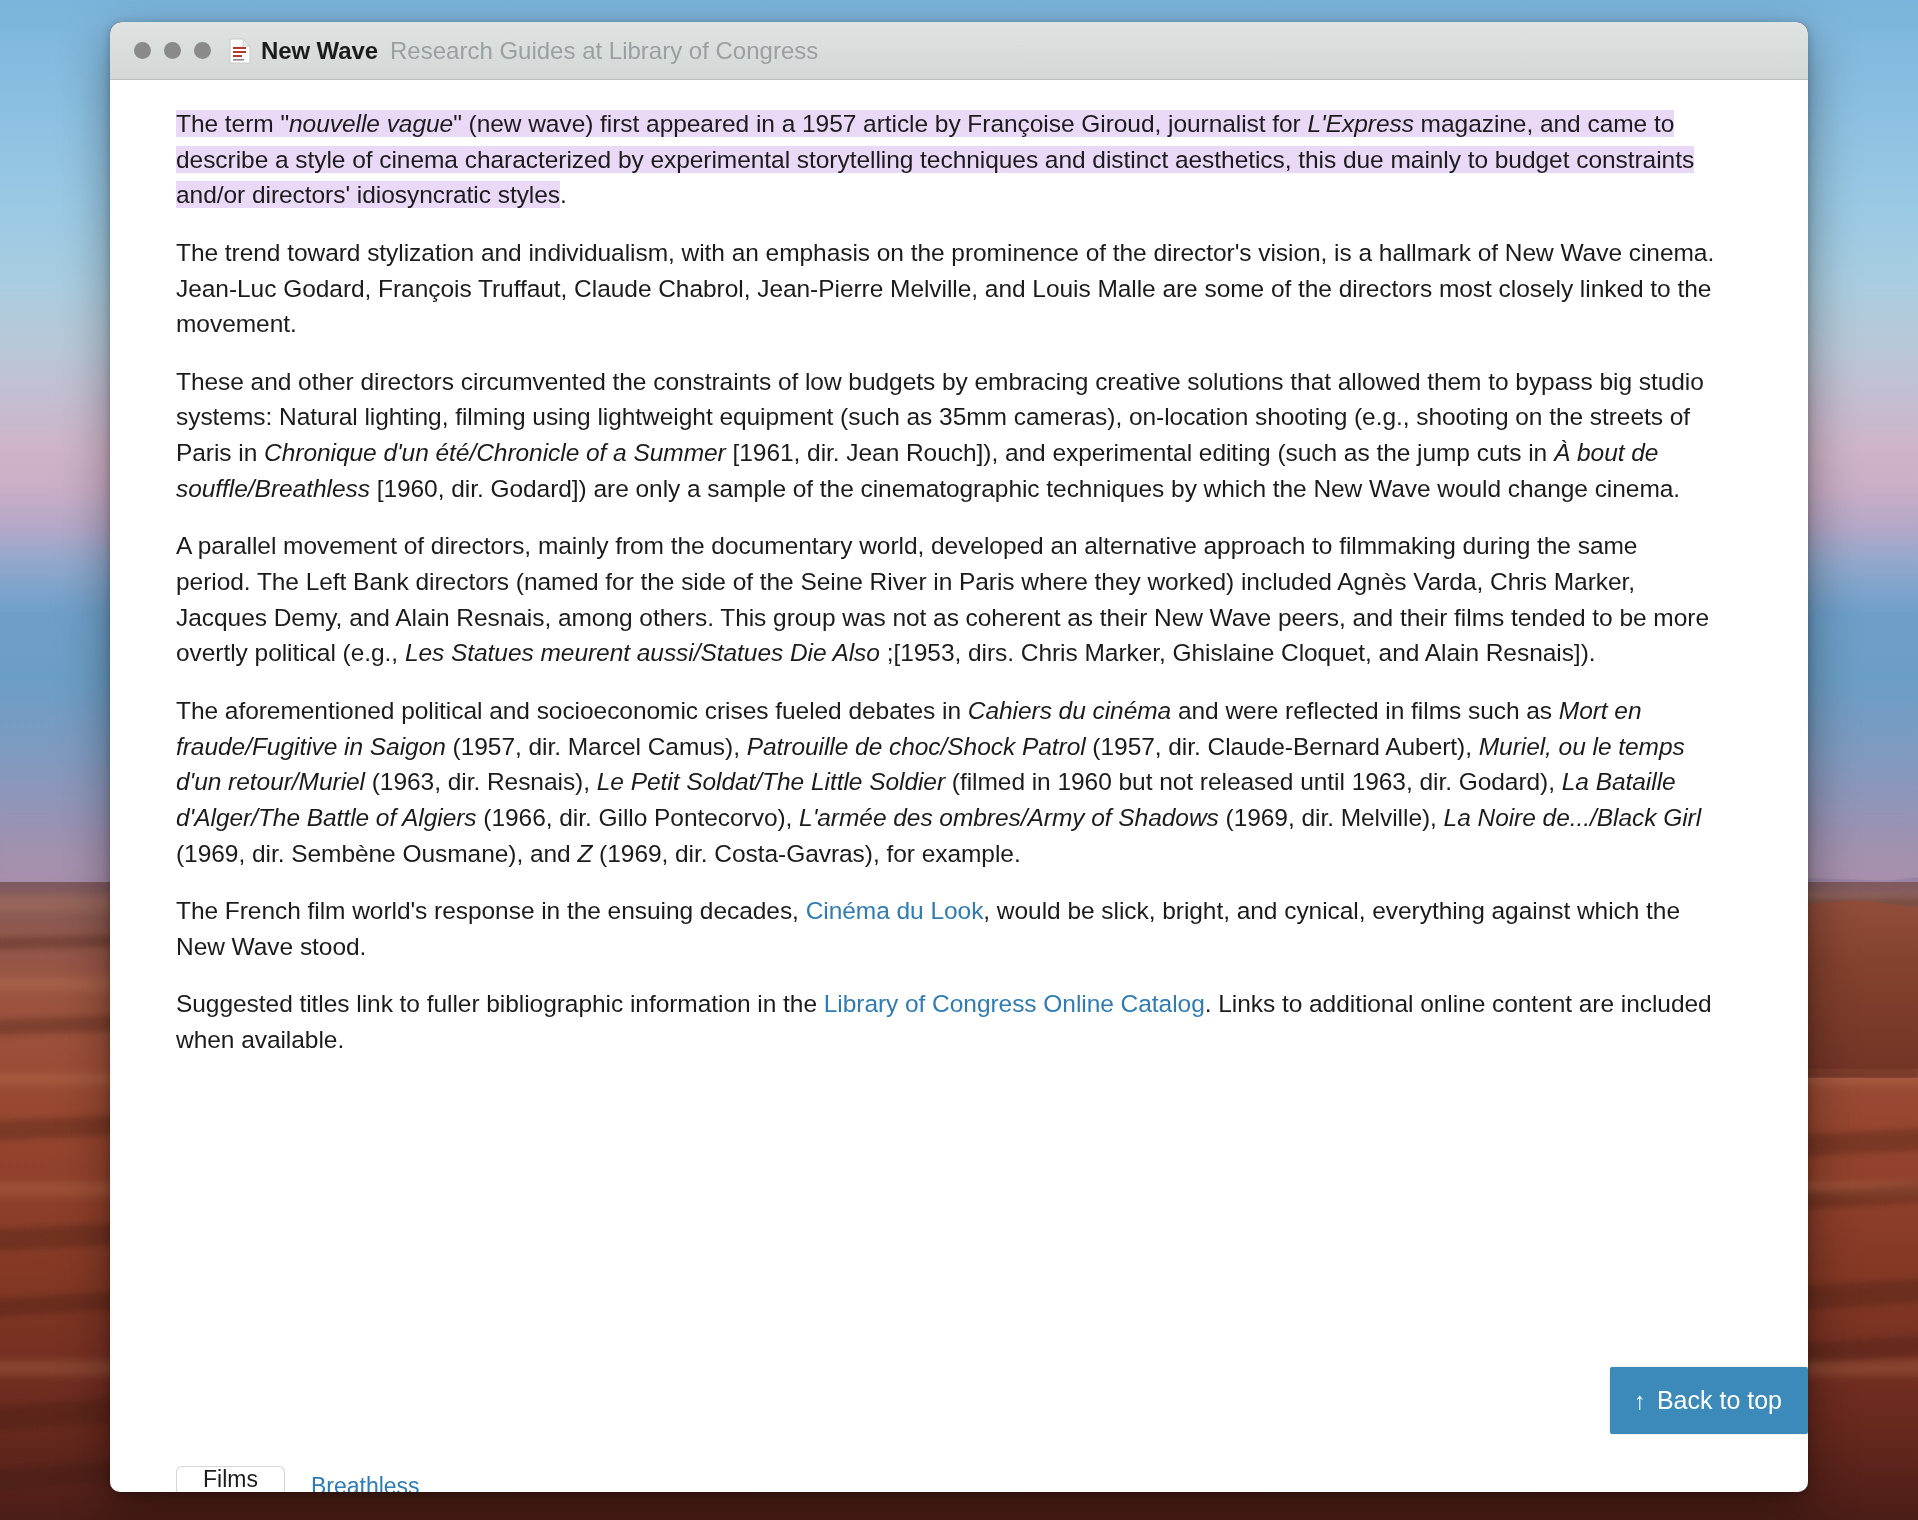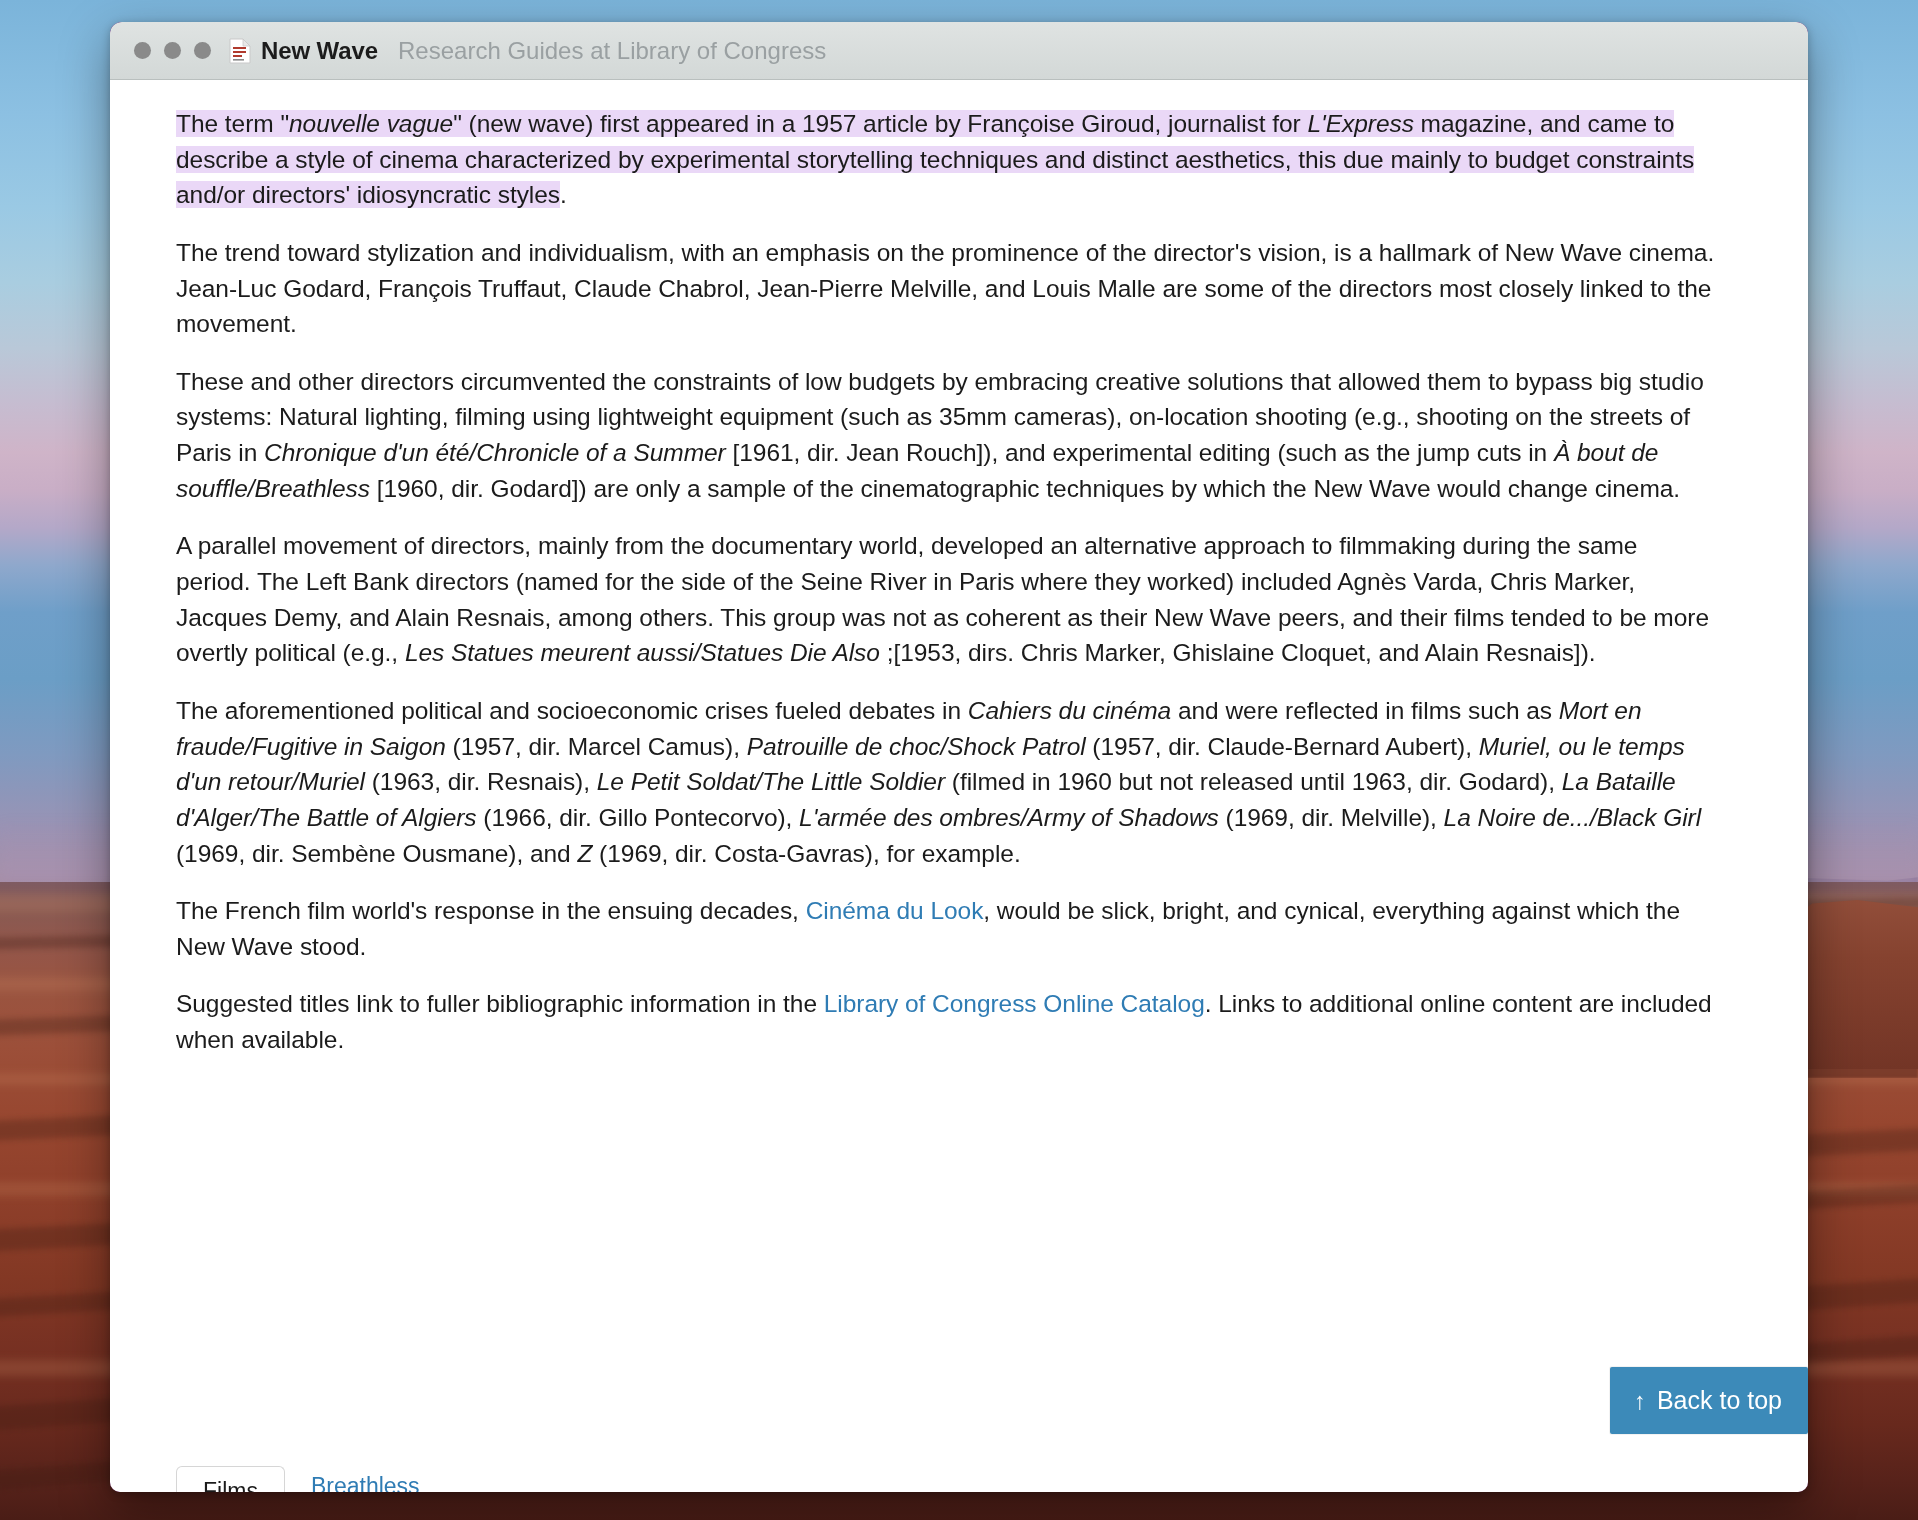--- a/index.html
+++ b/index.html
@@ -180,21 +180,21 @@
   }
   .title-mid {
     font-size: 24px;
     color: #73797b;
     margin-left: 11px;
     white-space: nowrap;
   }
   .title-faint {
     font-size: 24px;
     color: #9aa0a2;
-    margin-left: 20px;
+    margin-left: 12px;
     white-space: nowrap;
   }
 
   
   #content {
     flex: 1 1 auto;
     background: #fff;
     padding: 26px 66px 0 66px;
     overflow: hidden;
     position: relative;
@@ -251,21 +251,21 @@
     left: 66px;
     bottom: -18px;
     display: flex;
     align-items: flex-end;
     gap: 26px;
   }
   .tabbox {
     border: 1px solid #d6d6d6;
     border-bottom: none;
     border-radius: 6px 6px 0 0;
-    padding: 12px 26px 8px 26px;
+    padding: 0 26px 8px 26px;
     font-size: 23px;
     color: #1b1b1b;
     background: #fff;
     height: 44px;
     overflow: hidden;
     line-height: 1.1;
   }
   .tablink {
     font-size: 23px;
     color: #2f7cb4;

